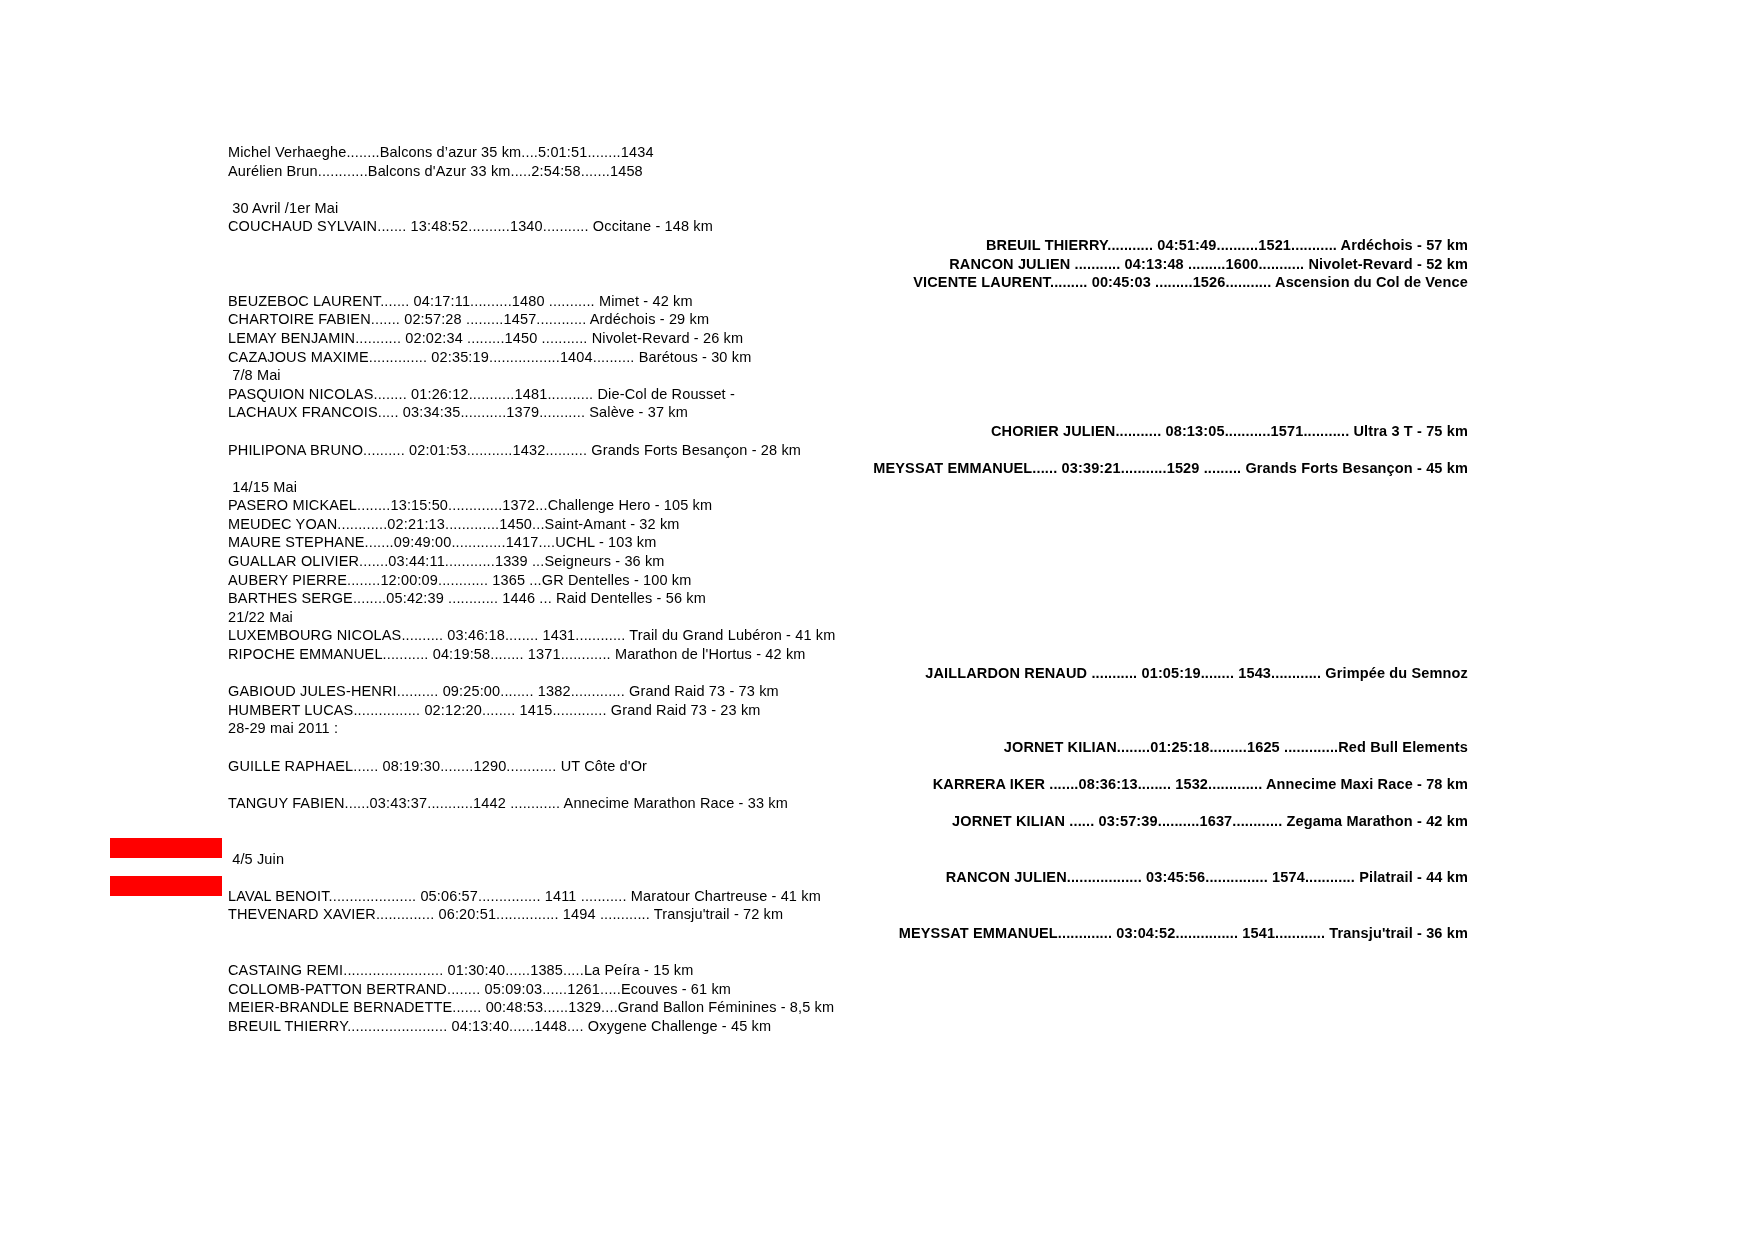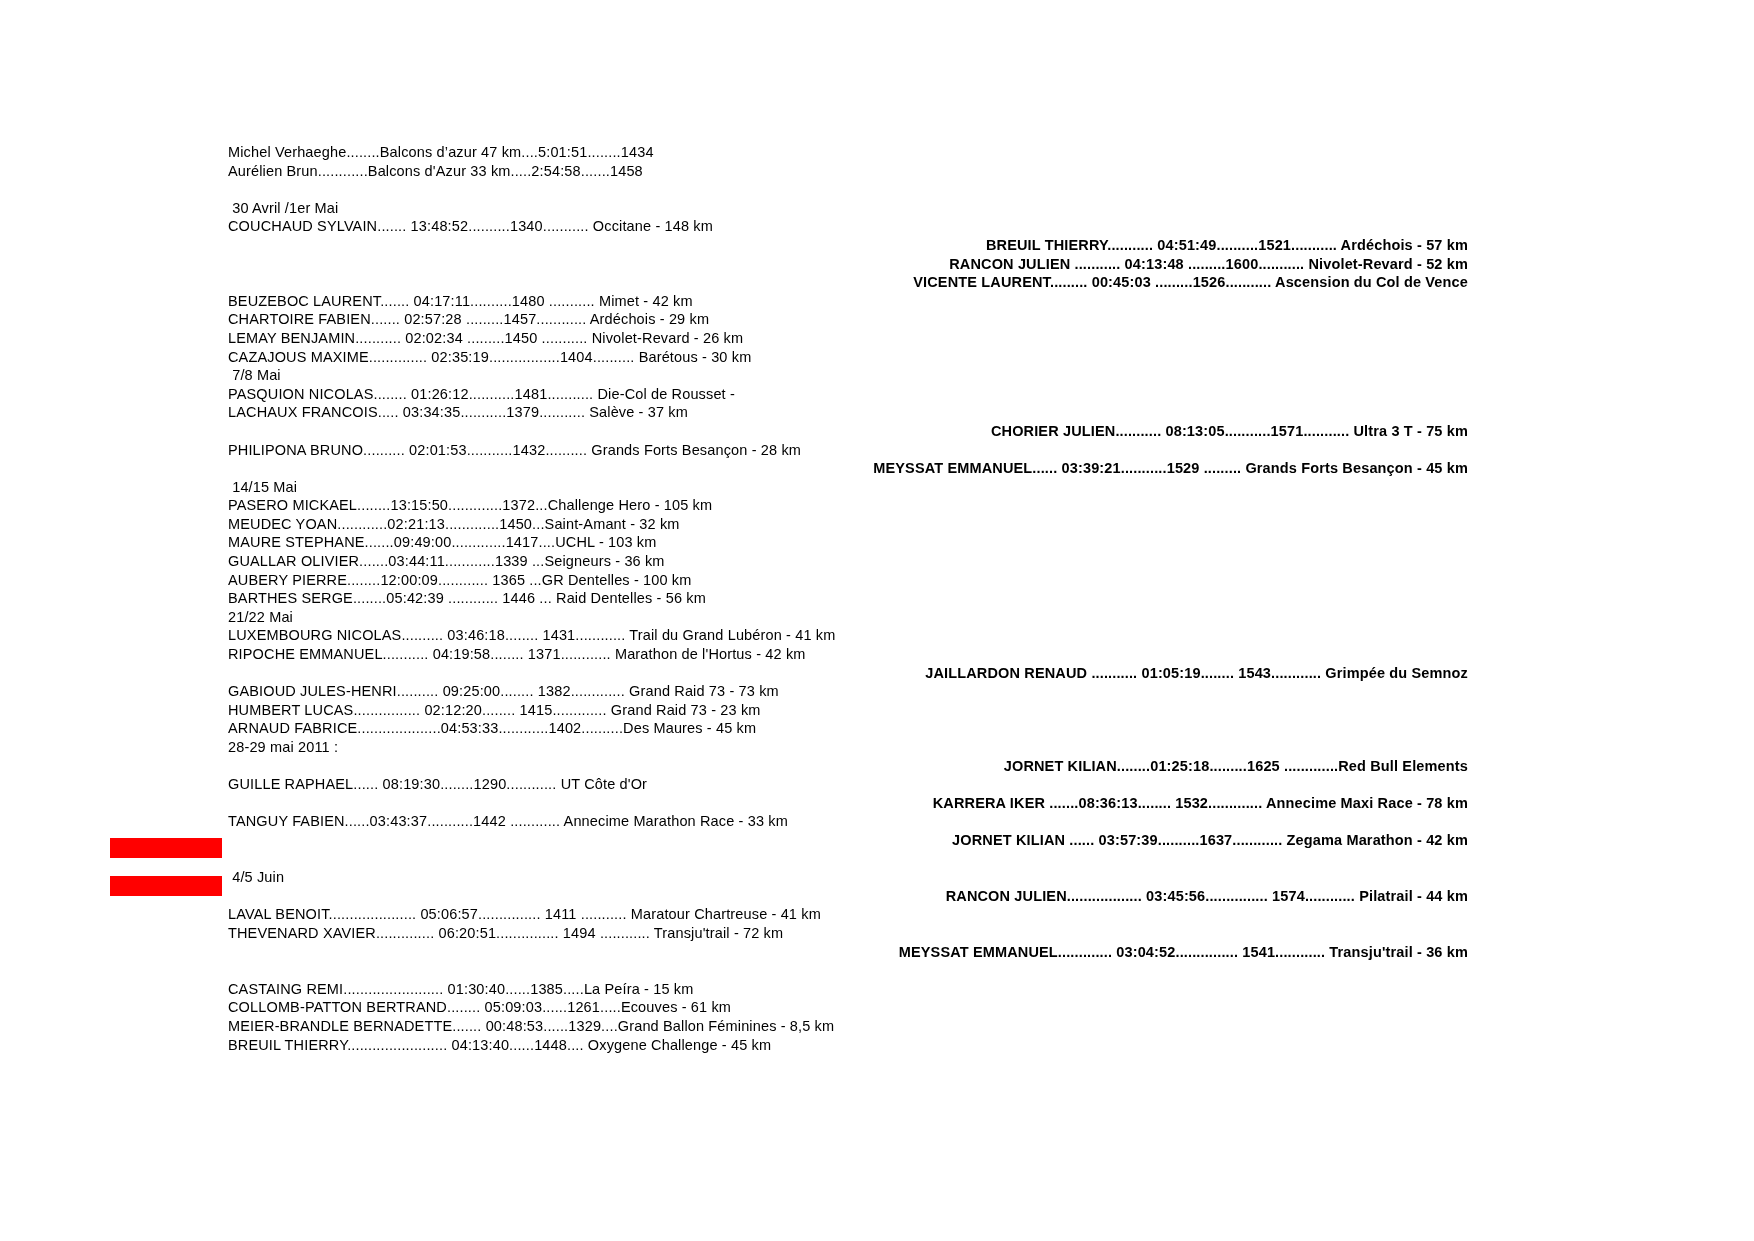--- a/index.html
+++ b/index.html
@@ -53,21 +53,21 @@
 </style>
 </head>
 <body>
 
 <div id="doc">
 
   <div class="redbar" id="redbar-1" style="background: rgb(255, 0, 0);"></div>
   <div class="redbar" id="redbar-2" style="background: rgb(255, 0, 0);"></div>
 
   <div class="page-body">
-      <div class="line">Michel Verhaeghe........Balcons d’azur 47 km....5:01:51........1434</div>
+      <div class="line">Michel Verhaeghe........Balcons d’azur 35 km....5:01:51........1434</div>
       <div class="line">Aurélien Brun............Balcons d'Azur 33 km.....2:54:58.......1458</div>
       <div class="line blank"></div>
       <div class="line"> 30 Avril /1er Mai</div>
       <div class="line">COUCHAUD SYLVAIN....... 13:48:52..........1340........... Occitane - 148 km</div>
       <div class="line bold">BREUIL THIERRY........... 04:51:49..........1521........... Ardéchois - 57 km</div>
       <div class="line bold">RANCON JULIEN ........... 04:13:48 .........1600........... Nivolet-Revard - 52 km</div>
       <div class="line bold">VICENTE LAURENT......... 00:45:03 .........1526........... Ascension du Col de Vence</div>
       <div class="line">BEUZEBOC LAURENT....... 04:17:11..........1480 ........... Mimet - 42 km</div>
       <div class="line">CHARTOIRE FABIEN....... 02:57:28 .........1457............ Ardéchois - 29 km</div>
       <div class="line">LEMAY BENJAMIN........... 02:02:34 .........1450 ........... Nivolet-Revard - 26 km</div>
@@ -84,21 +84,20 @@
       <div class="line">MAURE STEPHANE.......09:49:00.............1417....UCHL - 103 km</div>
       <div class="line">GUALLAR OLIVIER.......03:44:11............1339 ...Seigneurs - 36 km</div>
       <div class="line">AUBERY PIERRE........12:00:09............ 1365 ...GR Dentelles - 100 km</div>
       <div class="line">BARTHES SERGE........05:42:39 ............ 1446 ... Raid Dentelles - 56 km</div>
       <div class="line">21/22 Mai</div>
       <div class="line">LUXEMBOURG NICOLAS.......... 03:46:18........ 1431............ Trail du Grand Lubéron - 41 km</div>
       <div class="line">RIPOCHE EMMANUEL........... 04:19:58........ 1371............ Marathon de l'Hortus - 42 km</div>
       <div class="line bold">JAILLARDON RENAUD ........... 01:05:19........ 1543............ Grimpée du Semnoz</div>
       <div class="line">GABIOUD JULES-HENRI.......... 09:25:00........ 1382............. Grand Raid 73 - 73 km</div>
       <div class="line">HUMBERT LUCAS................ 02:12:20........ 1415............. Grand Raid 73 - 23 km</div>
-      <div class="line">ARNAUD FABRICE....................04:53:33............1402..........Des Maures - 45 km</div>
       <div class="line">28-29 mai 2011 :</div>
       <div class="line bold">JORNET KILIAN........01:25:18.........1625 .............Red Bull Elements</div>
       <div class="line">GUILLE RAPHAEL...... 08:19:30........1290............ UT Côte d'Or</div>
       <div class="line bold">KARRERA IKER .......08:36:13........ 1532............. Annecime Maxi Race - 78 km</div>
       <div class="line">TANGUY FABIEN......03:43:37...........1442 ............ Annecime Marathon Race - 33 km</div>
       <div class="line bold">JORNET KILIAN ...... 03:57:39..........1637............ Zegama Marathon - 42 km</div>
       <div class="line blank"></div>
       <div class="line"> 4/5 Juin</div>
       <div class="line bold">RANCON JULIEN.................. 03:45:56............... 1574............ Pilatrail - 44 km</div>
       <div class="line">LAVAL BENOIT..................... 05:06:57............... 1411 ........... Maratour Chartreuse - 41 km</div>

